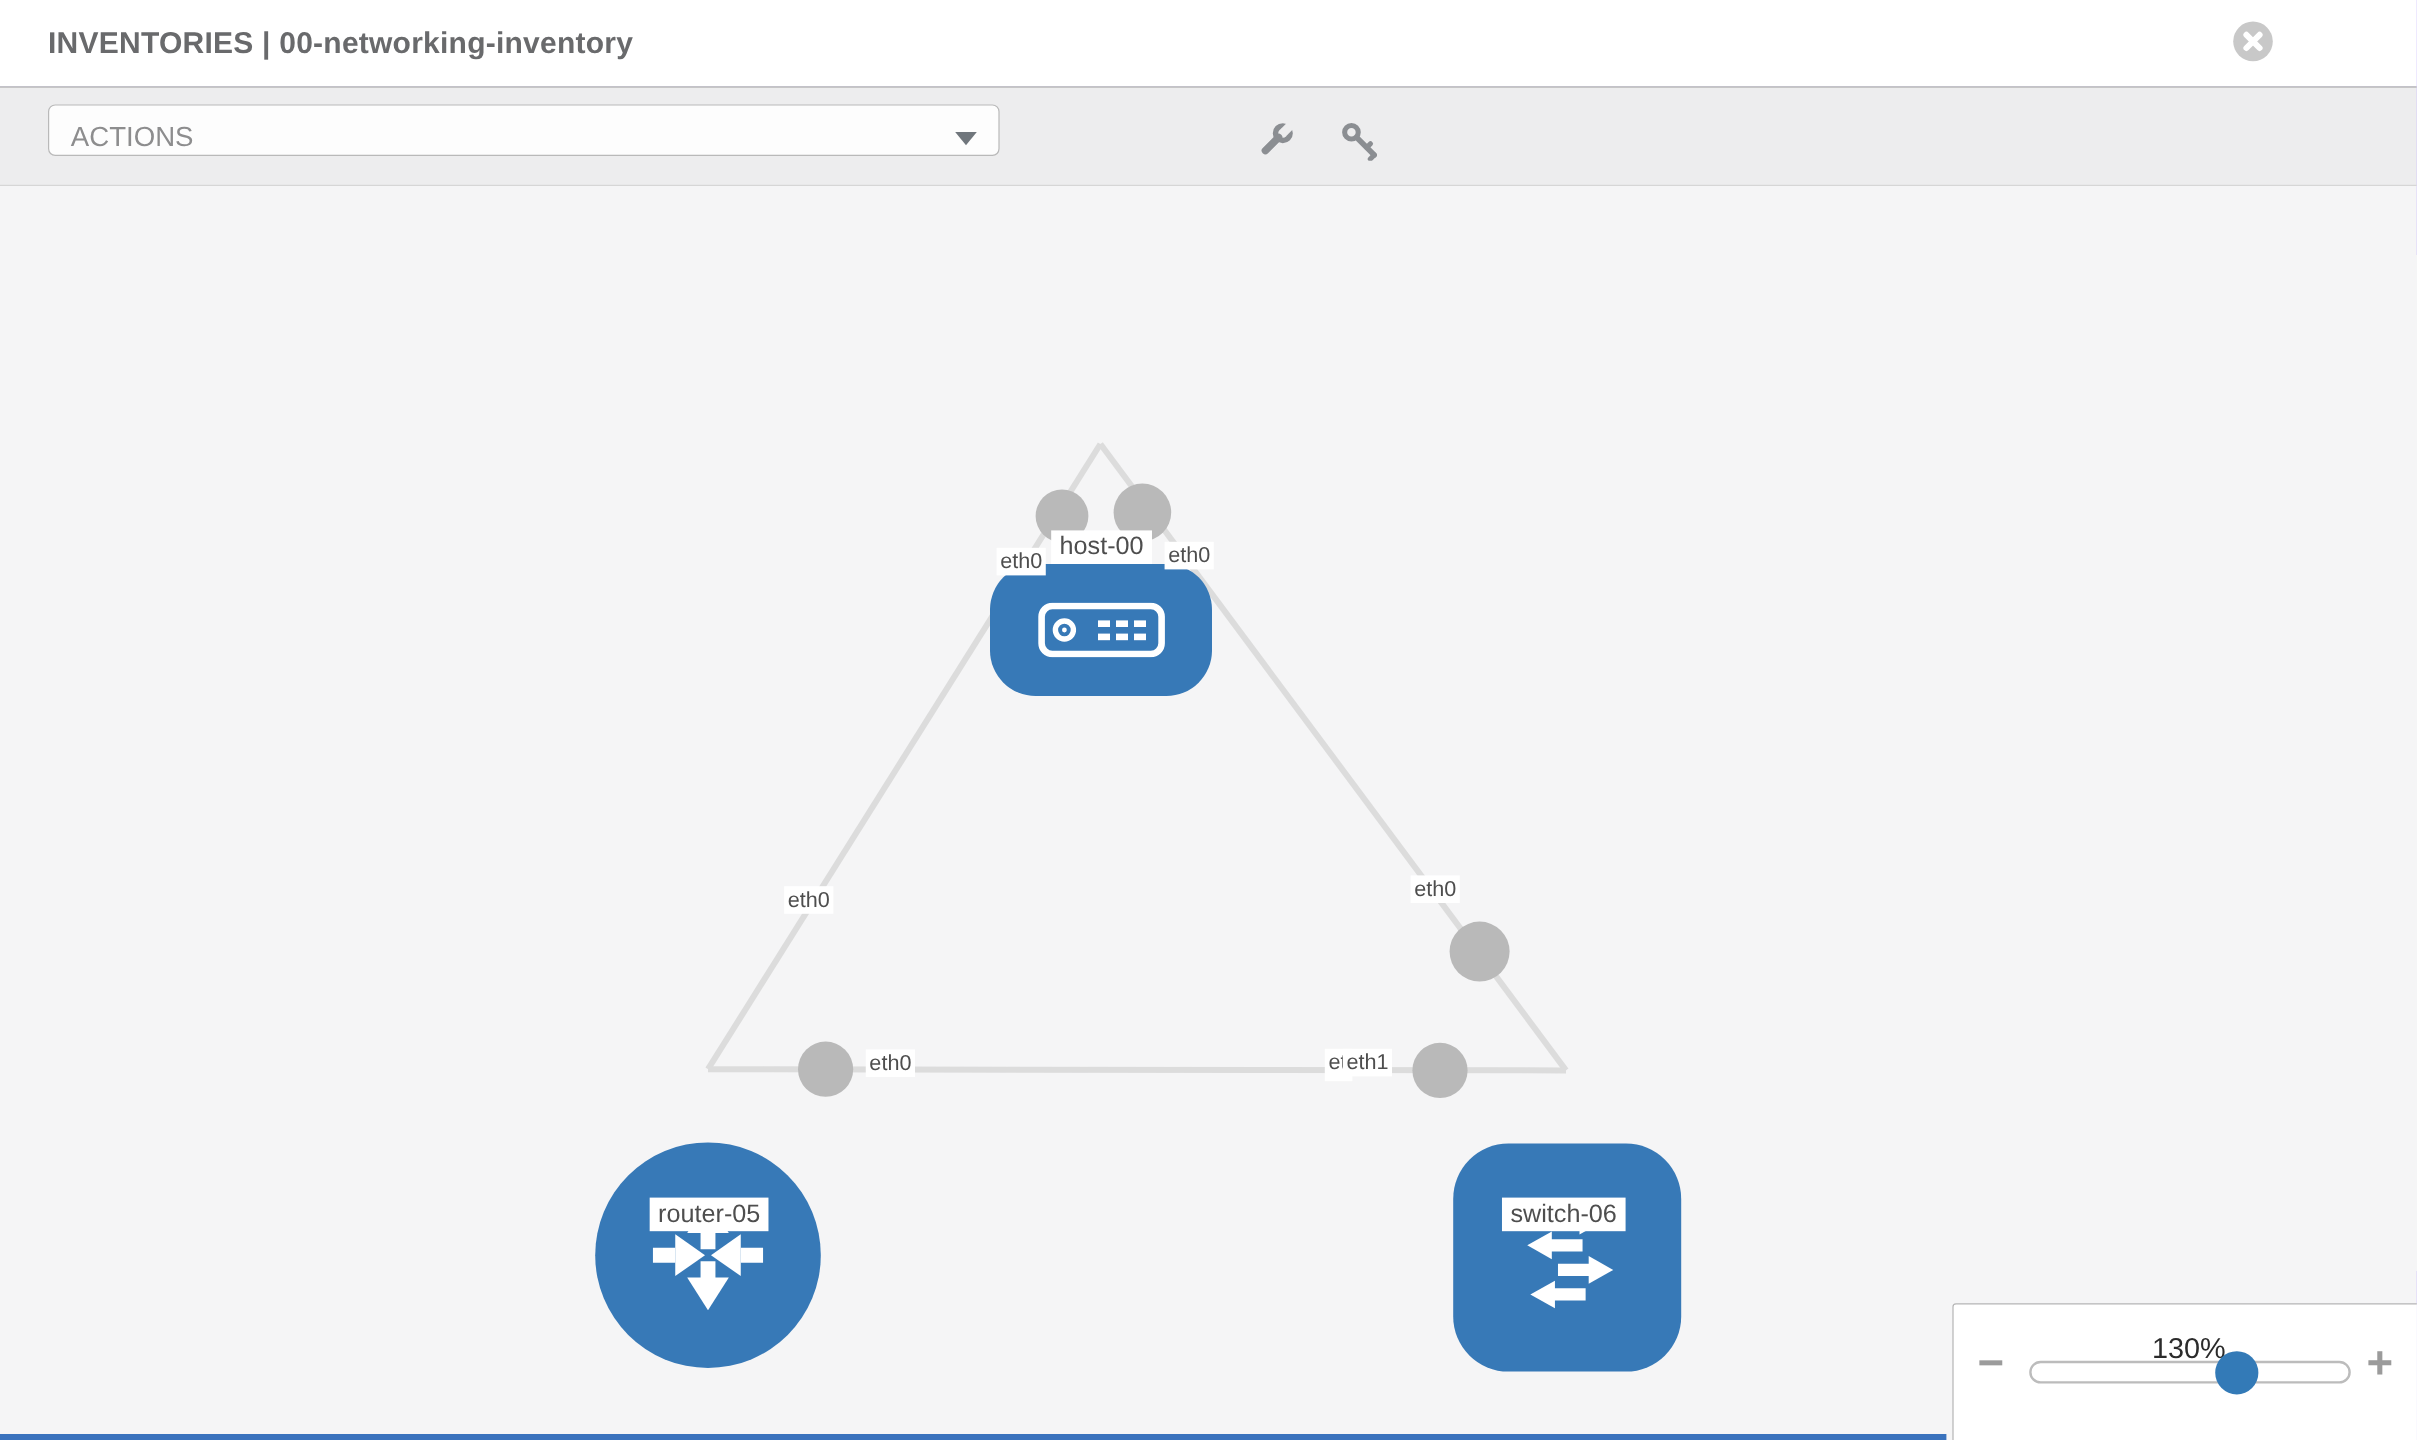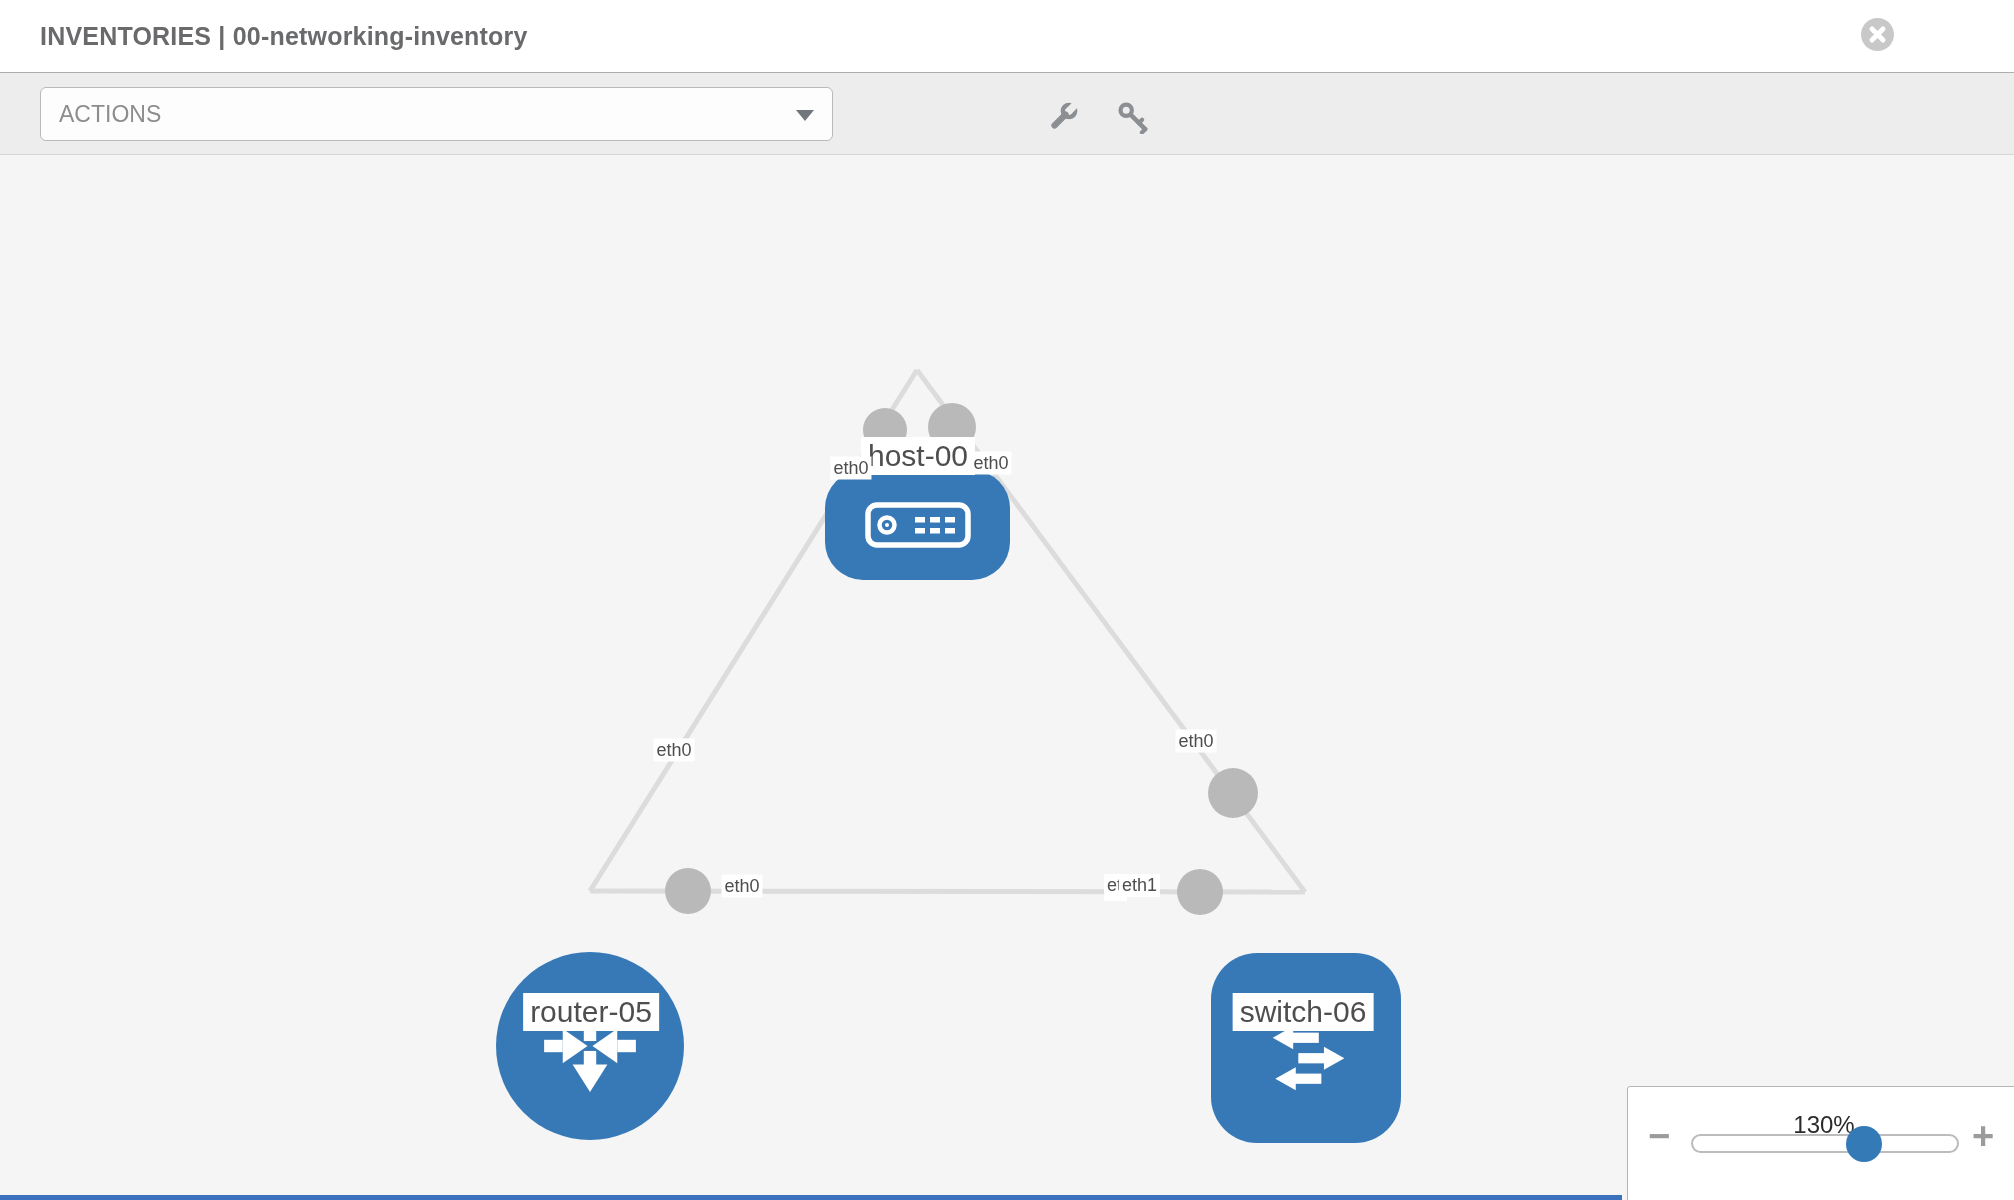--- a/index.html
+++ b/index.html
@@ -10,40 +10,40 @@
   .header{position:absolute;left:0;top:0;width:2014px;height:72px;background:#fff;}
   .page-title{position:absolute;left:40px;top:0;height:72px;line-height:72px;
     font-size:25px;font-weight:bold;color:#696a6c;letter-spacing:.2px;}
   .close-btn{position:absolute;left:1861px;top:18px;width:33px;height:33px;border-radius:50%;
     background:#c8c8c8;cursor:pointer;}
   .close-btn svg{position:absolute;left:0;top:0;}
 
   
   .toolbar{position:absolute;left:0;top:72px;width:2014px;height:83px;background:#ededee;
     border-top:1px solid #adadad;border-bottom:1px solid #d6d6d6;box-sizing:border-box;}
-  .select-box{position:absolute;top:14px;height:54px;background:#fdfdfd;border:1px solid #b9b9b9;
+  .select-box{position:absolute;top:14px;height:43px;background:#fdfdfd;border:1px solid #b9b9b9;
     border-radius:6px;box-sizing:border-box;cursor:pointer;}
   .select-box .sel-label{position:absolute;left:18px;top:0;height:52px;line-height:52px;
     font-size:23px;color:#8d8d8e;}
   .caret{position:absolute;right:18px;top:22px;width:0;height:0;
     border-left:9px solid transparent;border-right:9px solid transparent;
     border-top:11px solid #70767c;}
   .tool-icon{position:absolute;top:27px;width:34px;height:34px;cursor:pointer;}
 
   
   .canvas{position:absolute;left:0;top:155px;width:2014px;height:1045px;background:#f5f5f6;}
   .graph-svg{position:absolute;left:0;top:0;}
 
   .node{position:absolute;background:#3779b7;display:flex;align-items:center;justify-content:center;cursor:pointer;z-index:3;}
   .node-host{left:825px;top:315px;width:185px;height:110px;border-radius:38px;}
   .node-router{left:496px;top:797px;width:188px;height:188px;border-radius:50%;}
   .node-switch{left:1211px;top:798px;width:190px;height:190px;border-radius:46px;}
 
   .chip{position:absolute;background:#fff;color:#4e4e4e;white-space:nowrap;z-index:4;}
-  .node-label{font-size:30px;padding:2px 7px;transform:translate(-50%,-50%);}
+  .node-label{font-size:21px;padding:2px 7px;transform:translate(-50%,-50%);}
   .if-label{font-size:18px;padding:1px 3px;transform:translate(-50%,-50%);}
   .if-label-raw{font-size:18px;padding:1px 3px;transform:none;}
 
   
   .zoom-panel{position:absolute;left:1627px;top:1086px;width:400px;height:200px;background:#fff;
     border:1px solid #b5b5b5;border-radius:3px;box-sizing:border-box;z-index:6;}
   .zoom-value{position:absolute;left:196px;top:24px;transform:translateX(-50%);
     font-size:24px;color:#2b2b2b;}
   .zoom-minus,.zoom-plus{position:absolute;top:30px;font-size:38px;font-weight:bold;color:#9b9b9b;
     cursor:pointer;line-height:38px;}

